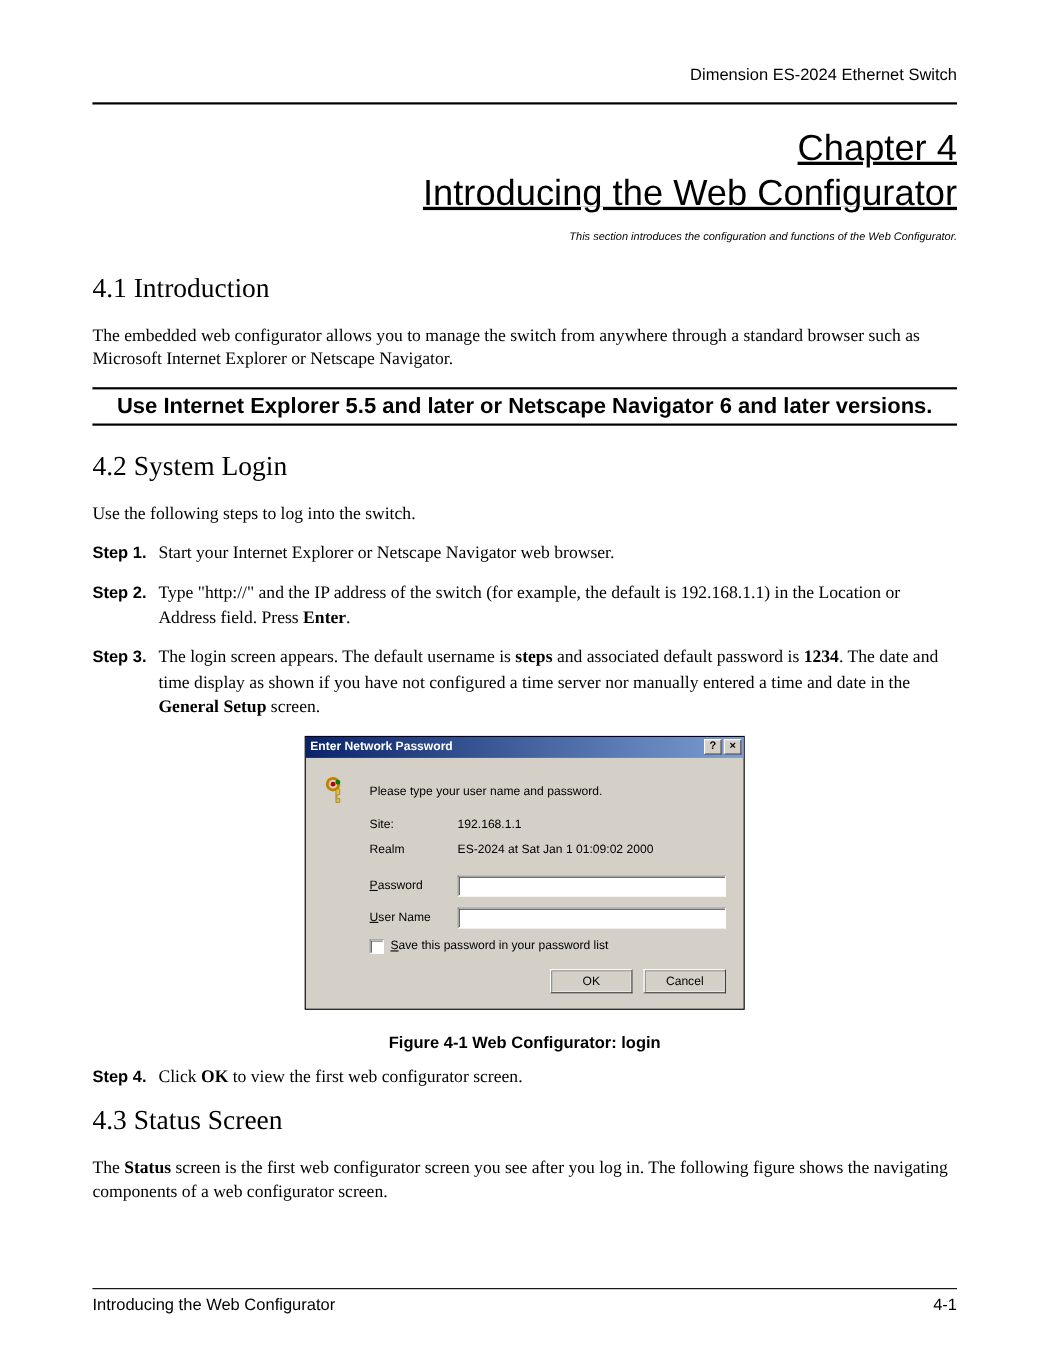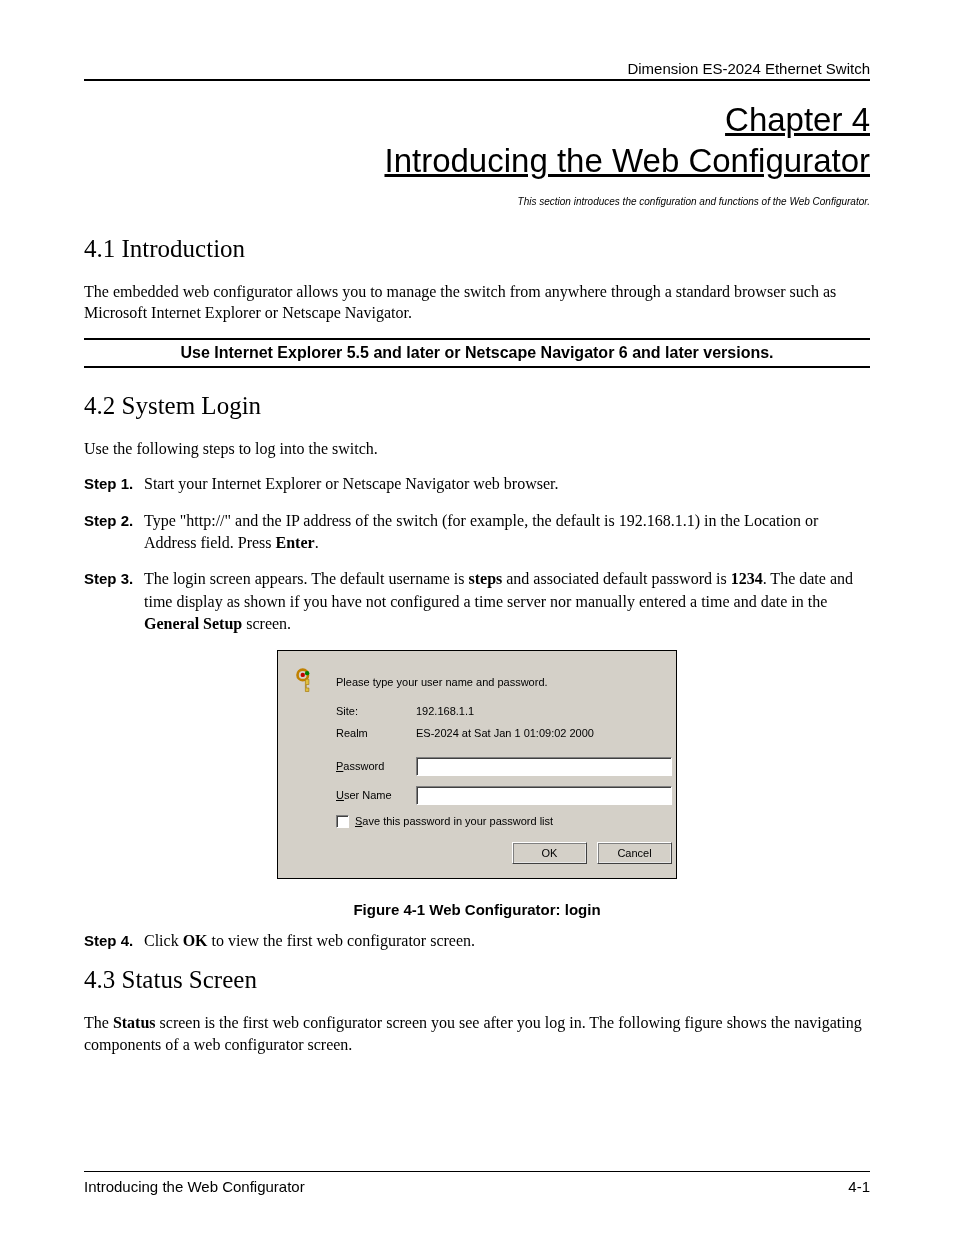--- a/index.html
+++ b/index.html
@@ -14,21 +14,21 @@
     width: 954px;
     min-height: 1235px;
     margin: 0 auto;
     padding: 60px 84px 40px 84px;
     position: relative;
   }
   .header-right {
     text-align: right;
     font-family: Arial, Helvetica, sans-serif;
     font-size: 15px;
-    margin-bottom: 2px;
+    margin-bottom: 16px;
   }
   .header-rule {
     border: none;
     border-top: 2px solid #000;
     margin: 0 0 18px 0;
   }
   .chapter-title {
     font-family: Arial, Helvetica, sans-serif;
     text-align: right;
     font-size: 33px;
@@ -54,21 +54,21 @@
     font-size: 16px;
     line-height: 1.35;
     margin: 0 0 14px 0;
   }
   .version-box {
     border-top: 2px solid #000;
     border-bottom: 2px solid #000;
     padding: 4px 6px;
     font-family: Arial, Helvetica, sans-serif;
     font-weight: bold;
-    font-size: 16px;
+    font-size: 20px;
     text-align: center;
     margin: 10px 0 24px 0;
   }
   .step {
     display: flex;
     margin: 0 0 14px 0;
     font-size: 16px;
     line-height: 1.4;
   }
   .step-label {
@@ -137,21 +137,21 @@
     border-bottom-color: #404040;
     margin-left: 2px;
     color: #000;
     font-weight: bold;
     font-size: 10px;
     line-height: 12px;
     text-align: center;
     font-family: Arial, sans-serif;
   }
   .dialog-body {
-    padding: 16px 4px 14px 16px;
+    padding: 16px 16px 14px 16px;
   }
   .dlg-row {
     display: flex;
     align-items: center;
     margin-bottom: 8px;
   }
   .dlg-icon {
     width: 32px;
     flex: 0 0 32px;
     margin-right: 10px;
@@ -254,20 +254,25 @@
 
   <div class="step">
     <div class="step-label">Step 3.</div>
     <div class="step-body">
       <span>The login screen appears. The default  username is </span><b>steps</b><span> and associated default password is </span><b>1234</b><span>. The date and time display as shown if you have not configured a time server nor manually entered a time and date in the </span><b>General Setup</b><span> screen.</span>
     </div>
   </div>
 
   <div class="dialog-wrap">
     <div class="dialog">
+      <div class="dialog-titlebar">
+        <span class="title">Enter Network Password</span>
+        <div class="titlebtn">?</div>
+        <div class="titlebtn">×</div>
+      </div>
       <div class="dialog-body">
         <div class="dlg-row">
           <div class="dlg-icon">
             <svg viewBox="0 0 32 32" width="28" height="28">
               <circle cx="10" cy="9" r="6" fill="none" stroke="#c08000" stroke-width="3"></circle>
               <circle cx="10" cy="9" r="2.5" fill="#c00000"></circle>
               <circle cx="15" cy="7" r="2.5" fill="#008000"></circle>
               <path d="M13 14 L13 28 L17 28 L17 24 L14 24 L14 20 L17 20 L17 14 Z" fill="#e0c040" stroke="#a07000" stroke-width="0.7"></path>
             </svg>
           </div>

